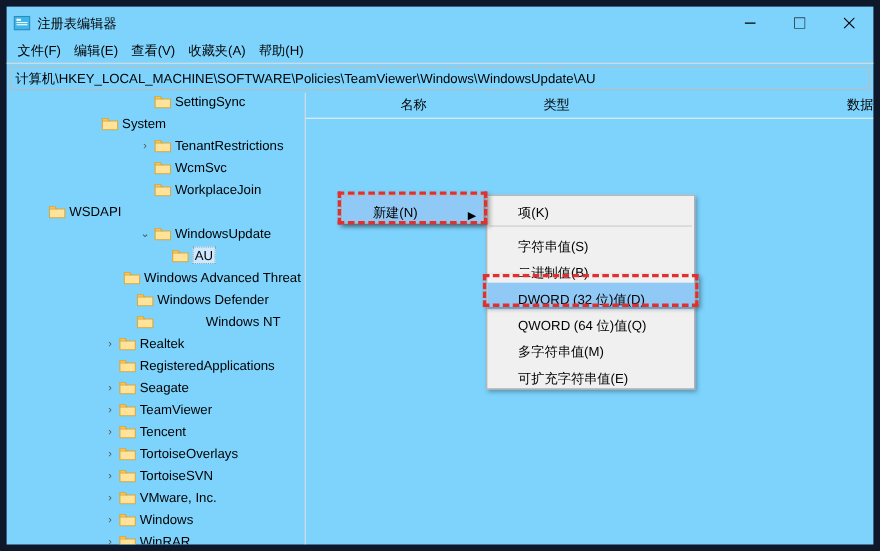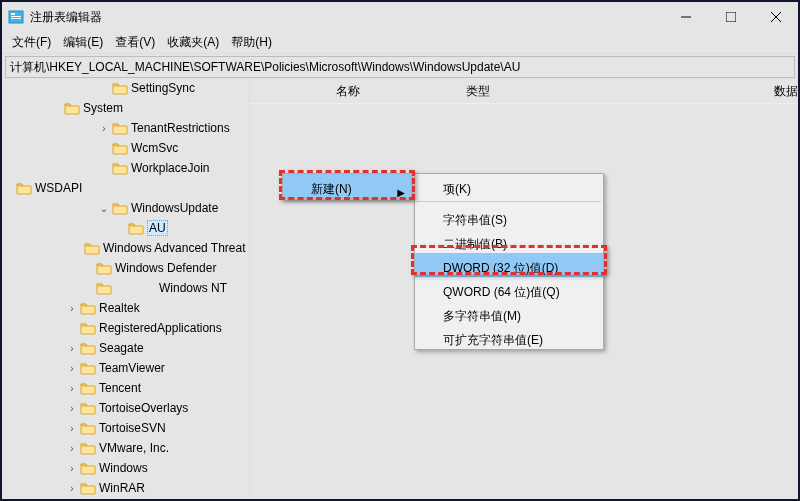--- a/index.html
+++ b/index.html
@@ -1,28 +1,28 @@
 <!DOCTYPE html>
 <html><head>
 <meta charset="utf-8">
 <style>
   * { box-sizing: border-box; font-family: "Microsoft YaHei", "Segoe UI", sans-serif; font-size: 12px; }
   body { margin: 0; background: #fff; }
-  .window { width: 800px; height: 501px; border: 2px solid #0f172a; position: relative; background: #e5e5e5; display: flex; flex-direction: column; }
+  .window { width: 800px; height: 501px; border: 6px solid #0f172a; position: relative; background: #7dd3fc; display: flex; flex-direction: column; }
   .titlebar { height: 30px; display: flex; align-items: center; padding-left: 6px; }
   .titlebar .icon { width: 16px; height: 16px; margin-right: 6px; }
   .titlebar .title { flex: 1; }
   .win-controls { display: flex; }
   .win-controls div { width: 45px; height: 30px; display: flex; align-items: center; justify-content: center; }
   .win-controls svg { stroke: #000; }
   .menubar { height: 22px; display: flex; align-items: center; padding: 0 4px; border-bottom: 1px solid #ddd; }
   .menubar span { padding: 2px 6px; }
   .addressbar { height: 22px; border: 1px solid #bcbcbc; margin: 2px 3px; display: flex; align-items: center; padding: 0 4px; font-size: 12px; }
   .content { flex: 1; display: flex; overflow: hidden; }
-  .tree { width: 248px; border-right: 1px solid #ddd; overflow: hidden; position: relative; }
+  .tree { width: 248px; border-right: 1px solid #ddd; overflow: hidden; position: relative; margin-left: 24px; }
   .tree-inner { position: absolute; top: -2px; left: 0; right: 0; }
   .tree-row { display: flex; align-items: center; height: 20px; white-space: nowrap; }
   .tree-row .exp { width: 12px; text-align: center; color: #555; font-size: 10px; margin-right: 2px; }
   .tree-row .folder { width: 16px; height: 14px; margin-right: 3px; }
   .tree-row .lbl { }
   .tree-row.selected .lbl { background: #cde8ff; border: 1px dotted #7aa; padding: 0 1px; }
   .list { flex: 1; position: relative; }
   .list-header { display: flex; height: 24px; align-items: center; border-bottom: 1px solid #eee; text-align: right; }
   .col-name { width: 110px; padding-left: 6px; }
   .col-type { width: 130px; }
@@ -75,21 +75,21 @@
 
   <div class="menubar">
     <span>文件(F)</span>
     <span>编辑(E)</span>
     <span>查看(V)</span>
     <span>收藏夹(A)</span>
     <span>帮助(H)</span>
   </div>
 
   <div class="addressbar">
-    <span>计算机\HKEY_LOCAL_MACHINE\SOFTWARE\Policies\Microsoft\Windows\WindowsUpdate\AU</span>
+    <span>计算机\HKEY_LOCAL_MACHINE\SOFTWARE\Policies\TeamViewer\Windows\WindowsUpdate\AU</span>
   </div>
 
   <div class="content">
     <div class="tree">
       <div class="tree-inner" id="tree-inner">
           <div class="tree-row" style="padding-left: 96px;">
             <span class="exp"></span>
             <span class="folder">
               <svg width="16" height="14" viewBox="0 0 16 14">
                 <path d="M1 3 L6 3 L7 5 L15 5 L15 13 L1 13 Z" fill="#ffe39b" stroke="#d8a93e"></path>

